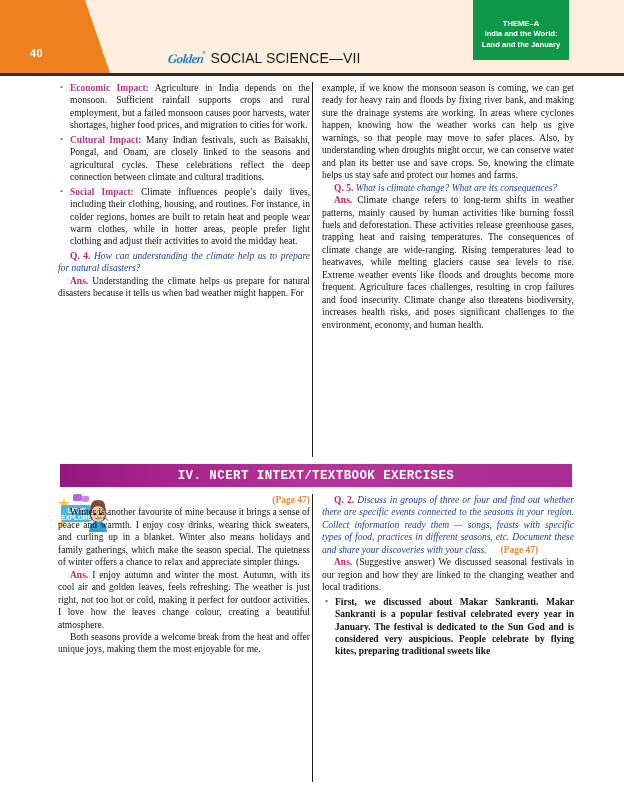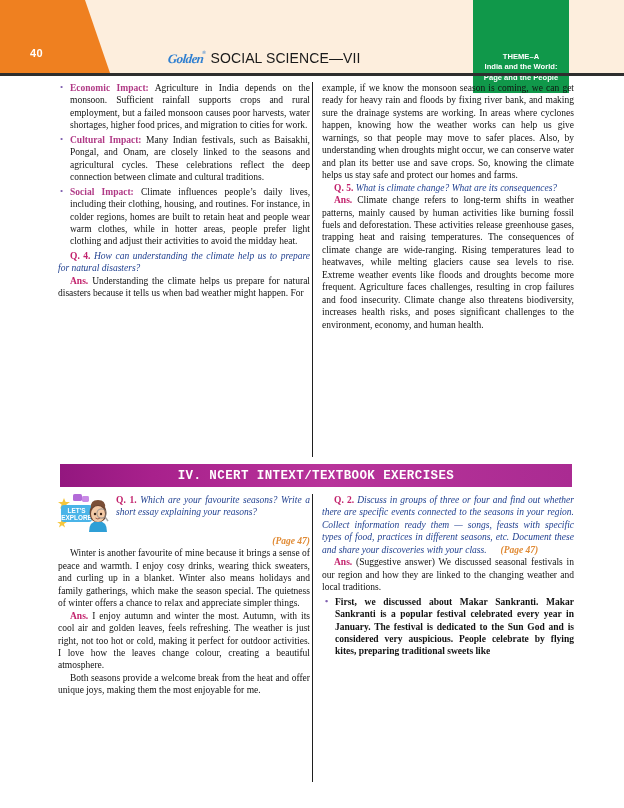--- a/index.html
+++ b/index.html
@@ -83,21 +83,21 @@
     font-family: "Liberation Sans", sans-serif;
     font-size: 14px;
     color: #1a1a1a;
     letter-spacing: .1px;
   }
 
   
   .theme-block {
     position: absolute;
     left: 473px; top: 0;
-    width: 96px; height: 93px;
+    width: 96px; height: 60px;
     background: #10984a;
     color: #ffffff;
     font-family: "Liberation Sans", sans-serif;
     font-size: 7.6px;
     font-weight: bold;
     line-height: 10.5px;
     text-align: center;
     display: flex;
     flex-direction: column;
     justify-content: flex-end;
@@ -181,24 +181,22 @@
     margin: 0;
     text-indent: 12px;
     text-align: justify;
   }
   .ans-label {
     color: #c2226c;
     font-weight: bold;
   }
   .pageref {
     color: #e08a34;
-    font-style: italic;
     font-weight: bold;
     white-space: nowrap;
-    margin-top: 16px;
   }
   .pageref-right {
     display: block;
     text-align: right;
     text-indent: 0;
   }
   .sp { display: inline-block; width: 14px; }
 
   
   .section-banner {
@@ -276,21 +274,21 @@
   <div class="running-head">
     <span class="brand-logo">
       <span>Golden</span><span class="brand-reg">®</span>
     </span>
     <span class="running-title">SOCIAL SCIENCE—VII</span>
   </div>
 
   <div class="theme-block">
     <span>THEME–A</span>
     <span>India and the World:</span>
-    <span>Page and the People</span>
+    <span>Land and the January</span>
   </div>
 
   <div class="header-rule"></div>
 
   <div class="col-divider"></div>
   <div class="col-divider-2"></div>
 
   <div class="col col-left">
     <ul class="bullets">
       <li>
@@ -354,24 +352,20 @@
         <circle cx="38" cy="22" r="1.2" fill="#3a2317"></circle>
         <circle cx="44" cy="22" r="1.2" fill="#3a2317"></circle>
         <path d="M38.5 26 q2.5 2 4.5 0" stroke="#9c5b4a" stroke-width="1" fill="none"></path>
         <circle cx="44.5" cy="21.5" r="4.6" fill="none" stroke="#8a8a8a" stroke-width="1.1" opacity="0.75"></circle>
         <line x1="48" y1="25" x2="51" y2="29" stroke="#8a8a8a" stroke-width="1.4" opacity="0.75"></line>
       </g>
     </svg>
   </div>
 
   <div class="ex-col ex-col-left">
-    <div class="q1-head">
-      <span class="qnum">Q. 1.</span>
-      <span class="qtext">Which are your favourite seasons? Write a short essay explaining your reasons?</span>
-    </div>
     <div class="pageref pageref-right">(Page 47)</div>
 
     <p class="body">Winter is another favourite of mine because it brings a sense of peace and warmth. I enjoy cosy drinks, wearing thick sweaters, and curling up in a blanket. Winter also means holidays and family gatherings, which make the season special. The quietness of winter offers a chance to relax and appreciate simpler things.</p>
     <p class="body">
       <span class="ans-label">Ans.</span><span> I enjoy autumn and winter the most. Autumn, with its cool air and golden leaves, feels refreshing. The weather is just right, not too hot or cold, making it perfect for outdoor activities. I love how the leaves change colour, creating a beautiful atmosphere.</span>
     </p>
     <p class="body">Both seasons provide a welcome break from the heat and offer unique joys, making them the most enjoyable for me.</p>
   </div>
 
   <div class="ex-col ex-col-right">

